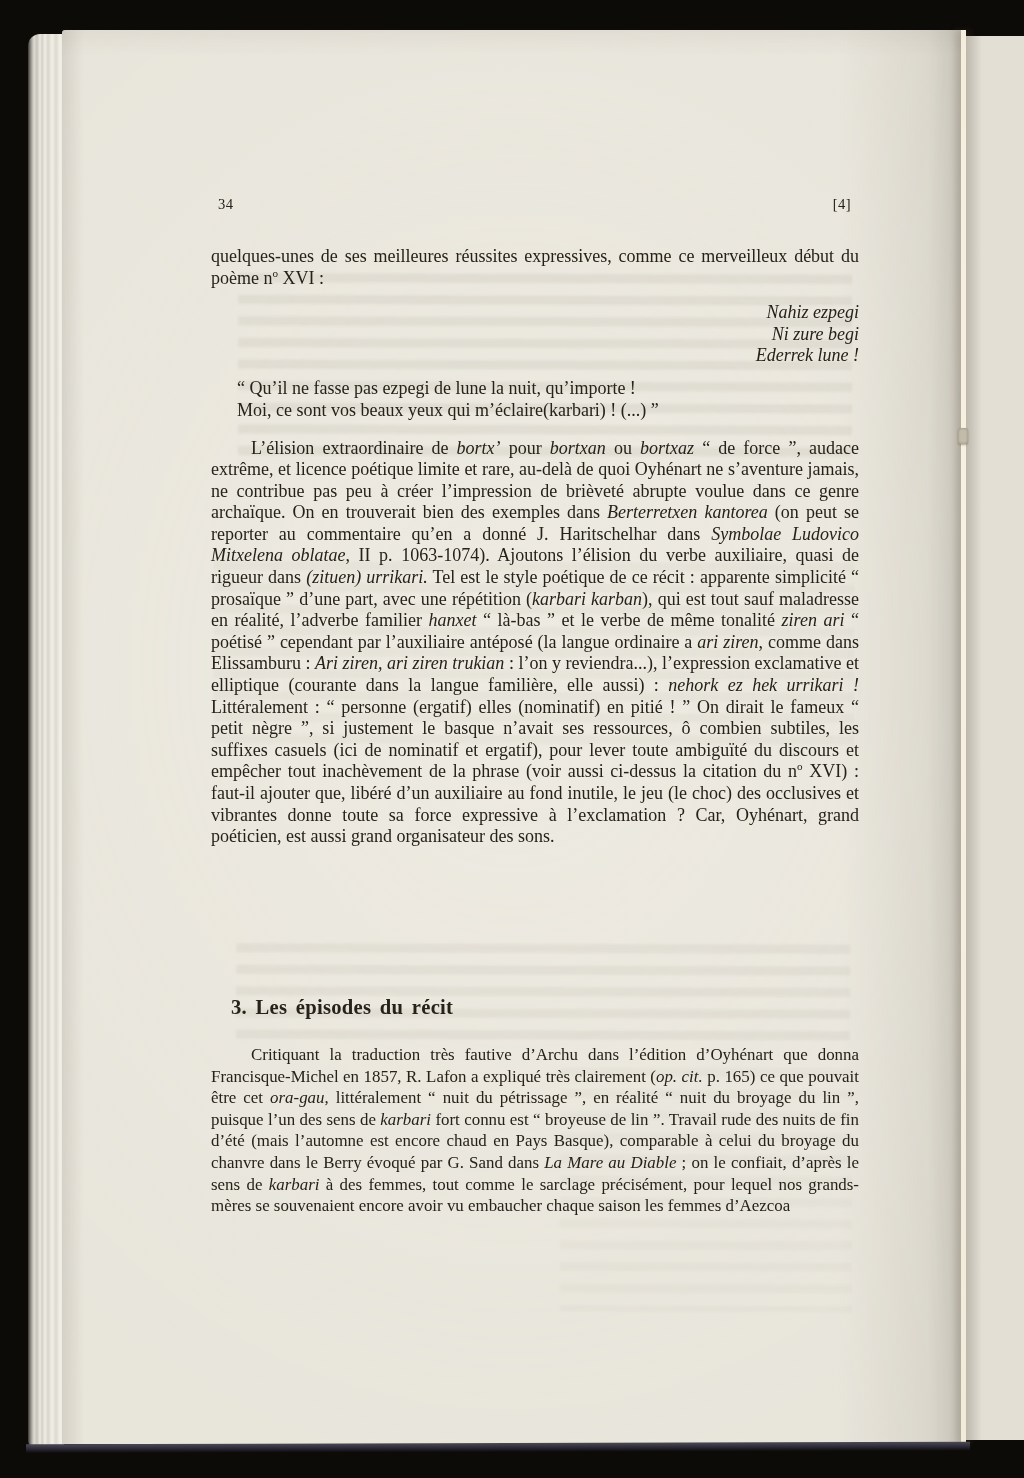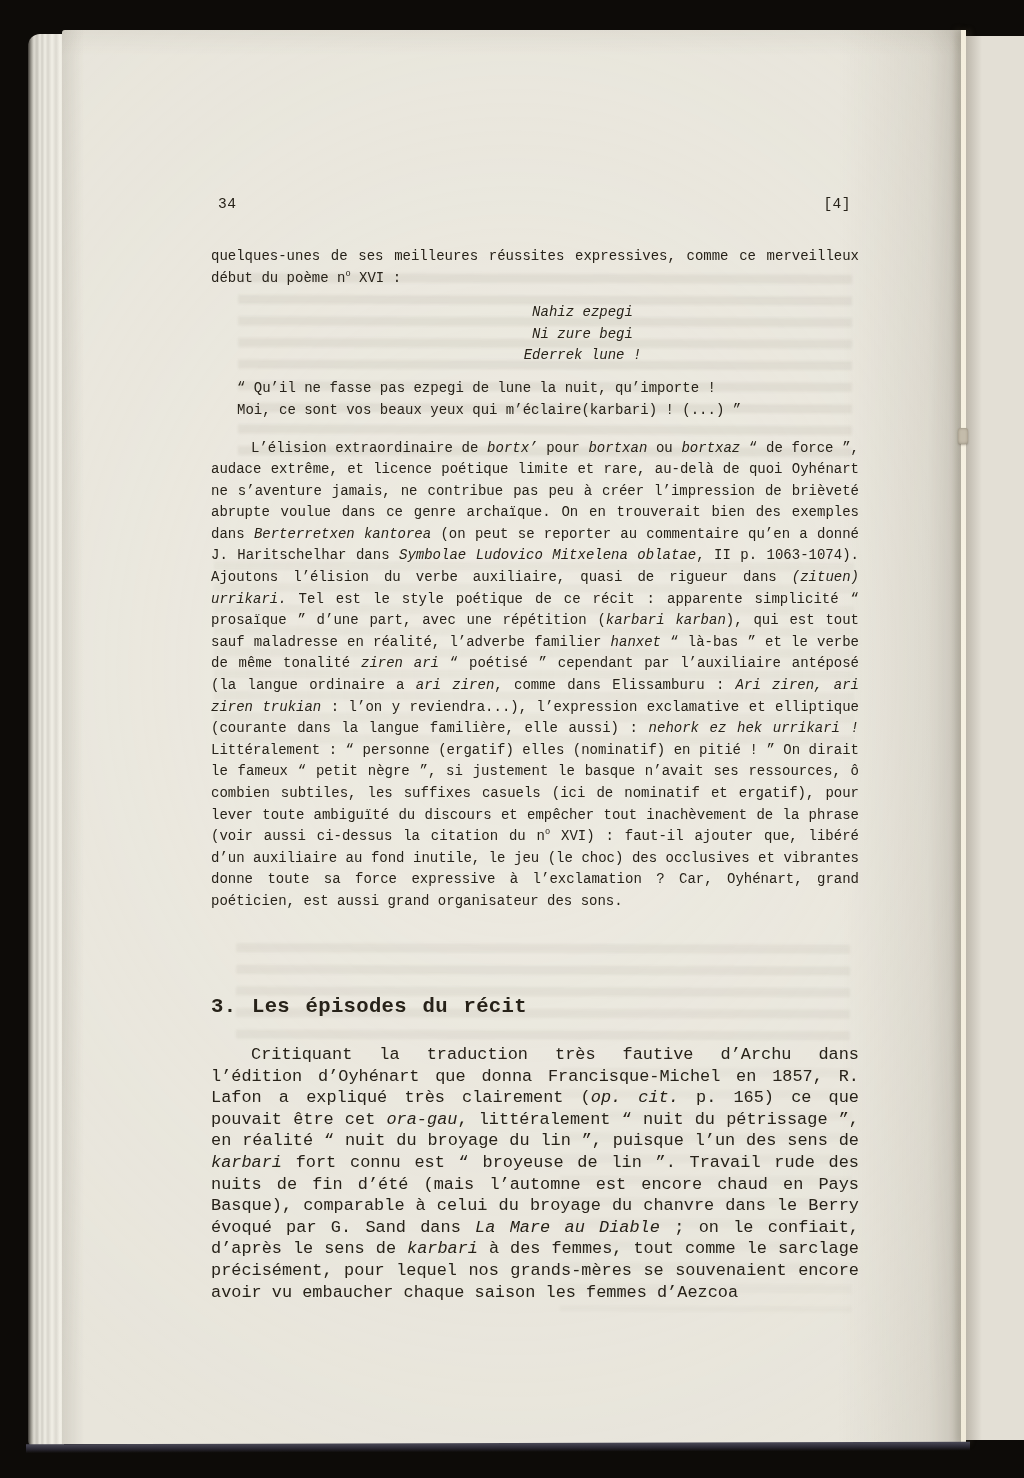--- a/index.html
+++ b/index.html
@@ -3,21 +3,21 @@
 <meta charset="utf-8">
 <style>
   html,body{margin:0;padding:0;}
   body{
     width:1024px;height:1478px;
     background:#0d0b08;
     position:relative;
     overflow:hidden;
     font-family:"Liberation Serif", serif;
   }
-  .scan{position:absolute;inset:0;font-family:Liberation Mono, monospace;}
+  .scan{position:absolute;inset:0;}
 
   
   .page-stack{
     position:absolute;left:28px;top:34px;width:36px;height:1412px;
     background:linear-gradient(90deg,
       #3b3833 0px,#7a776f 2px,#b3b0a7 4px,#dedbd2 6px,
       #c6c3ba 9px,#eceae1 12px,#d2cfc6 14px,#efede4 17px,
       #d8d5cc 20px,#f1efe6 24px,#dcd9d0 28px,#f2f0e7 32px,#e6e3da 36px);
     border-radius:12px 0 0 5px;
   }
@@ -78,40 +78,40 @@
     position:absolute;inset:0;
     color:#272219;
   }
   .header-row{
     position:absolute;left:218px;top:196px;width:633px;
     display:flex;justify-content:space-between;align-items:baseline;
     font-size:14.6px;letter-spacing:0.45px;white-space:nowrap;
   }
   .body-top{
     position:absolute;left:211px;top:246px;width:648px;
-    font-size:14px;line-height:21.6px;text-align:justify;
+    font-size:18px;line-height:21.6px;text-align:justify;
   }
   .body-bottom{
     position:absolute;left:211px;top:994px;width:648px;
     font-size:16.9px;line-height:21.6px;text-align:justify;
   }
   p{margin:0;}
   .para-indent{text-indent:40px;}
   .para-2{margin-top:16px;}
   .verse{
     margin:13px 0 0 95px;
-    font-style:italic;text-align:center;line-height:21.5px;
+    font-style:italic;text-align:right;line-height:21.5px;
   }
   .translation{
     margin:11px 0 0 26px;
     text-align:left;line-height:21.9px;
   }
   .section-heading{
     font-size:20.6px;font-weight:700;letter-spacing:0.3px;word-spacing:3px;
-    line-height:26px;text-align:left;margin:0 0 0 0;
+    line-height:26px;text-align:left;margin:0 0 0 20px;
   }
   .para-3{margin-top:24px;}
   .it{font-style:italic;}
   sup{font-size:0.62em;line-height:0;vertical-align:super;}
 </style>
 </head>
 <body>
 
 <div class="scan">
 

